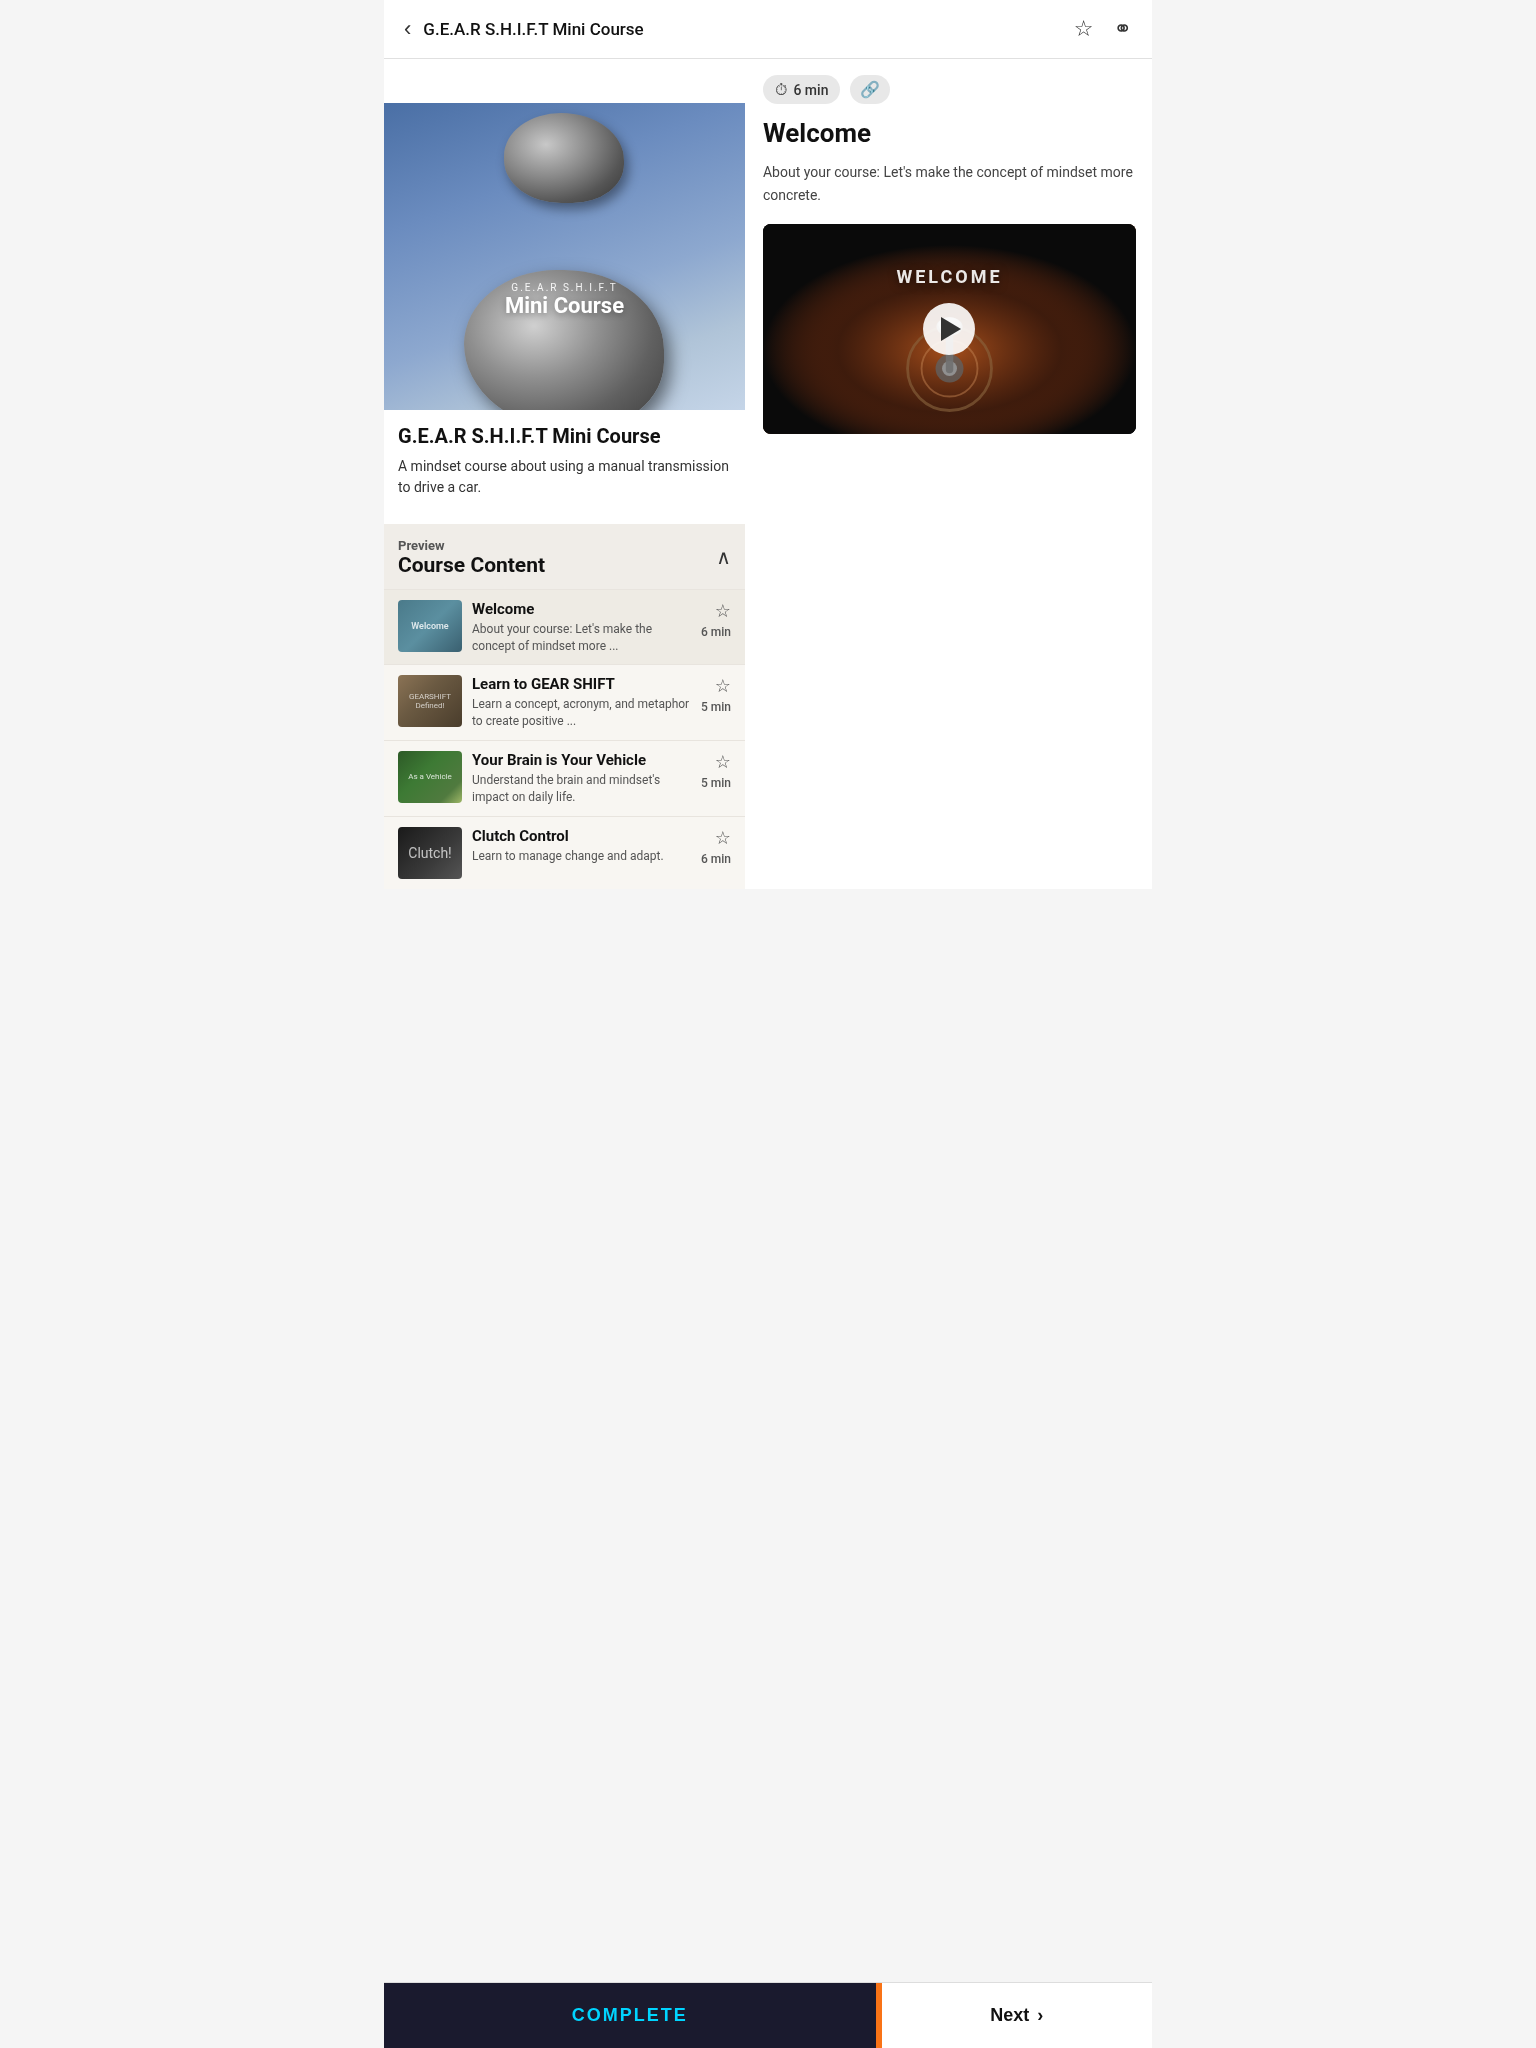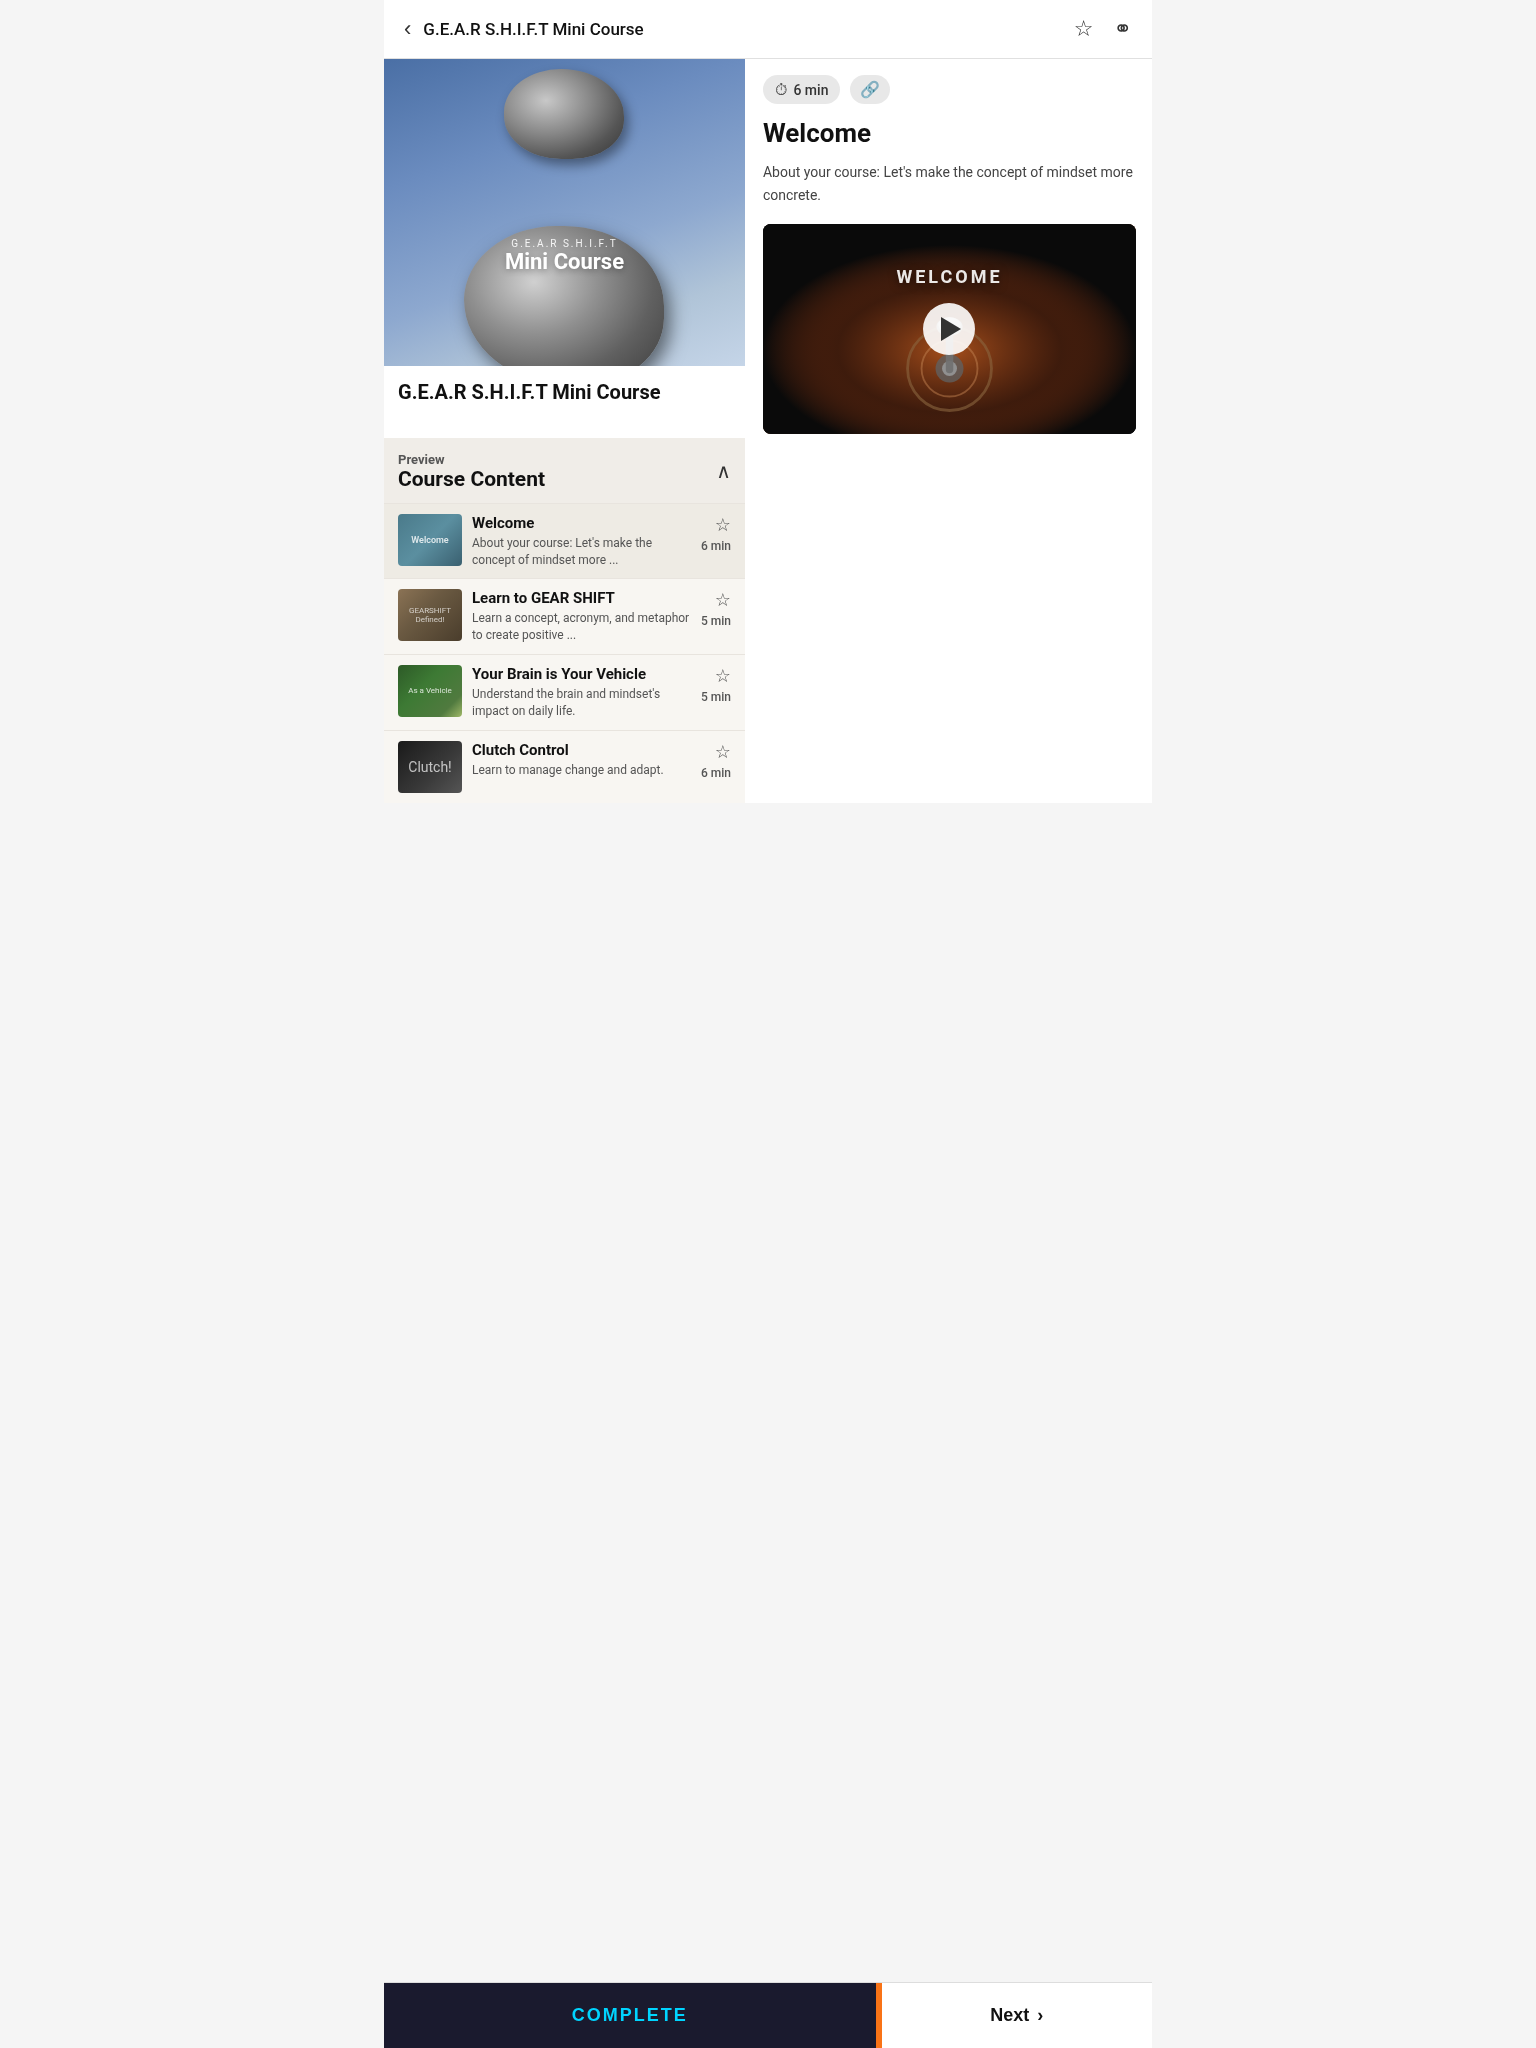--- a/index.html
+++ b/index.html
@@ -45,20 +45,21 @@
     
     .main-layout {
       display: flex;
       flex-direction: row;
       background: #fff;
     }
     
     .left-col {
       width: 47%;
       flex-shrink: 0;
+      margin-top: 44px;
     }
     .course-hero-image {
       width: 100%;
       aspect-ratio: 1/0.85;
       background: linear-gradient(160deg, #4a6fa5 0%, #6b8cbf 30%, #8da8cf 60%, #b0c4d8 80%, #c5d5e8 100%);
       position: relative;
       overflow: hidden;
       display: flex;
       flex-direction: column;
       align-items: center;
@@ -392,20 +393,21 @@
           <div class="rock-bottom"></div>
         </div>
         <div class="hero-text-overlay">
           <div class="hero-subtitle">G.E.A.R S.H.I.F.T</div>
           <div class="hero-title-big">Mini Course</div>
         </div>
       </div>
 
       <div class="course-info">
         <div class="course-title">G.E.A.R S.H.I.F.T Mini Course</div>
+        <div class="course-desc">A mindset course about using a manual transmission to drive a car.</div>
       </div>
 
       <div class="preview-section">
         <div class="preview-header">
           <div>
             <div class="preview-label">Preview</div>
             <div class="preview-title-text">Course Content</div>
           </div>
           <span class="chevron-up">∧</span>
         </div>

